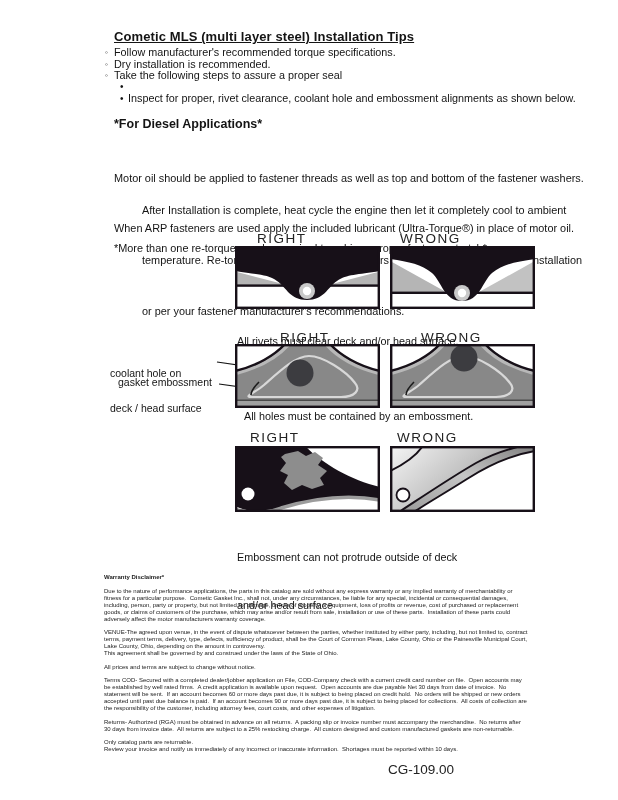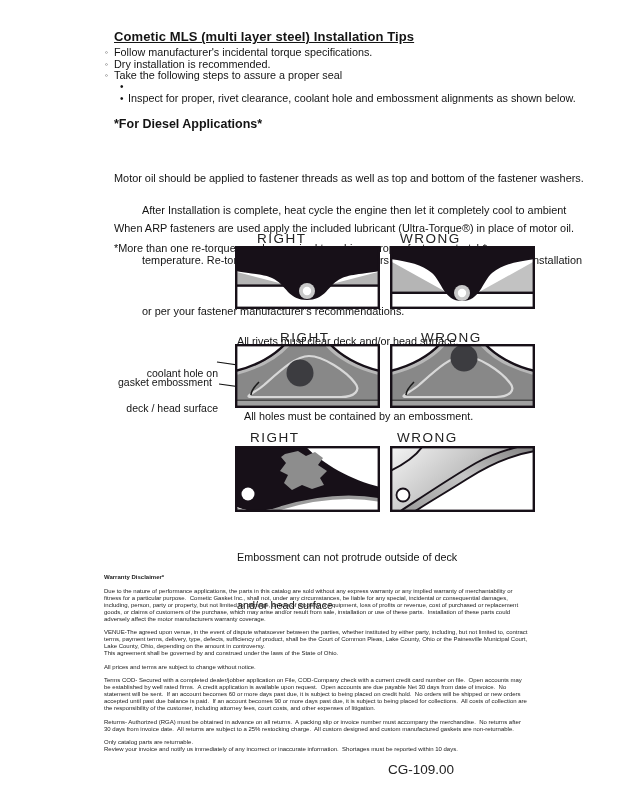--- a/index.html
+++ b/index.html
@@ -10,39 +10,39 @@
   .bullets{position:absolute;left:105px;top:46px;font-size:10.8px;}
   .b-line{display:flex;align-items:baseline;height:11.6px;white-space:pre;}
   .b-line .mk{width:9px;font-size:8px;flex:0 0 9px;position:relative;top:-1px;}
   .b-line.sub{padding-left:15px;}
   .b-line.sub .mk{width:8px;flex:0 0 8px;font-size:10px;top:0;}
   .h2{font-size:12.5px;font-weight:bold;text-align:right;}
   .body-line{font-size:10.9px;line-height:14.3px;height:14.3px;white-space:pre;}
   .rw-label{font-size:13.5px;letter-spacing:1.5px;color:#222;}
   .caption{font-size:10.8px;line-height:12.2px;white-space:pre;}
   .ann{font-size:10.5px;line-height:11.5px;color:#141414;}
-  .ann-right{text-align:right;}
+  .ann-right{}
   .diagram{position:absolute;}
   .diagram svg{display:block;}
   .legal{position:absolute;left:104px;top:574px;width:424px;font-size:6px;line-height:7px;color:#222;}
   .legal .lg-head{font-weight:bold;margin:0 0 6.5px 0;white-space:pre-wrap;}
   .legal-para{margin:0 0 6.5px 0;white-space:pre-wrap;}
   .legal-para.tight{margin-bottom:0;}
   .footer{font-size:13.5px;color:#222;}
   .leader{position:absolute;pointer-events:none;}
 </style>
 </head>
 <body>
 
 <div class="page">
 
   <div class="abs title" style="left:114px;top:29px;">Cometic MLS (multi layer steel) Installation Tips</div>
 
   <div class="bullets">
-    <div class="b-line"><span class="mk">◦</span><span>Follow manufacturer's incidental torque specifications.</span></div>
+    <div class="b-line"><span class="mk">◦</span><span>Follow manufacturer's recommended torque specifications.</span></div>
     <div class="b-line"><span class="mk">◦</span><span>Dry installation is recommended.</span></div>
     <div class="b-line"><span class="mk">◦</span><span>Take the following steps to assure a proper seal</span></div>
     <div class="b-line sub"><span class="mk">•</span></div>
     <div class="b-line sub"><span class="mk">•</span><span>Inspect for proper, rivet clearance, coolant hole and embossment alignments as shown below.</span></div>
   </div>
 
   <div class="abs h2" style="left:114px;top:117px;">*For Diesel Applications*</div>
   <div class="abs" style="left:114px;top:135px;">
     <div class="body-line">Motor oil should be applied to fastener threads as well as top and bottom of the fastener washers.</div>
     <div class="body-line">When ARP fasteners are used apply the included lubricant (Ultra-Torque®) in place of motor oil.</div>

